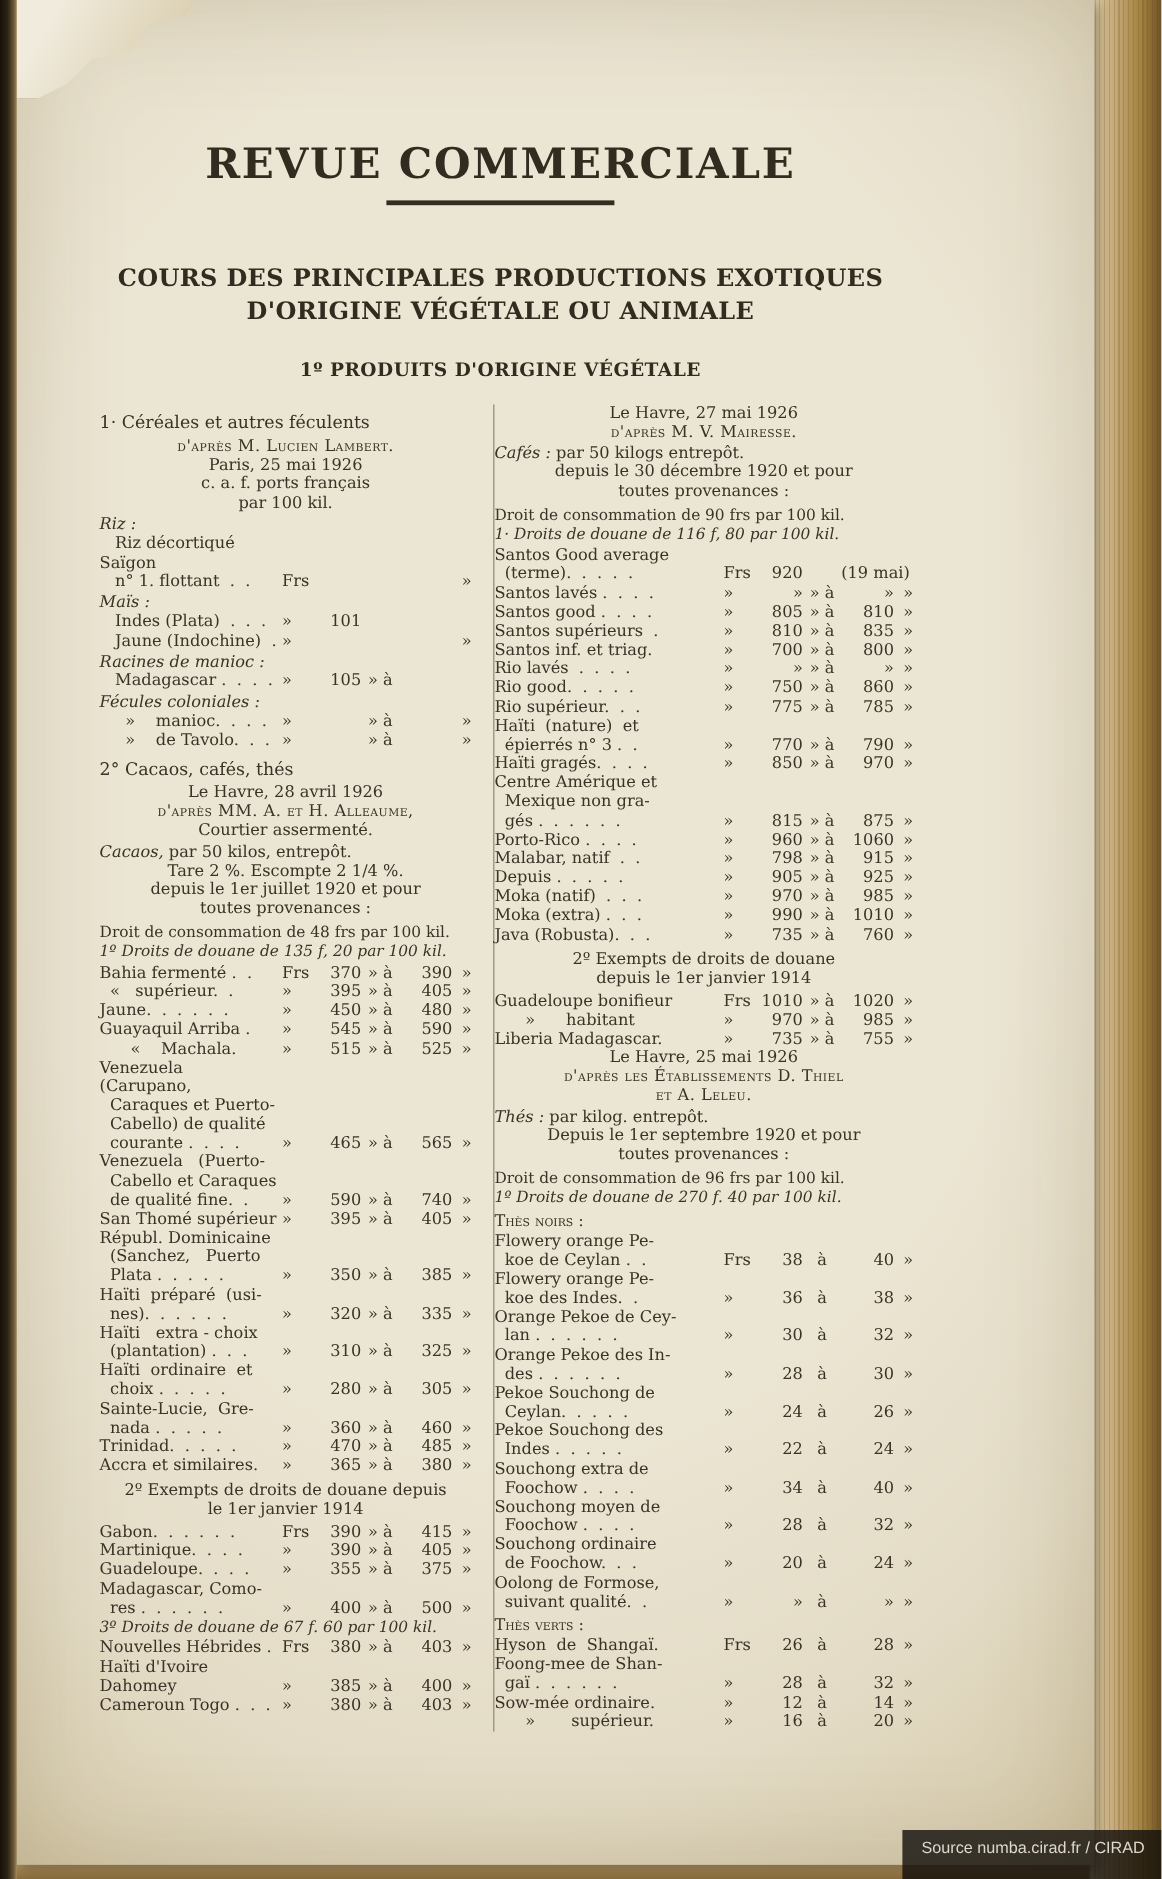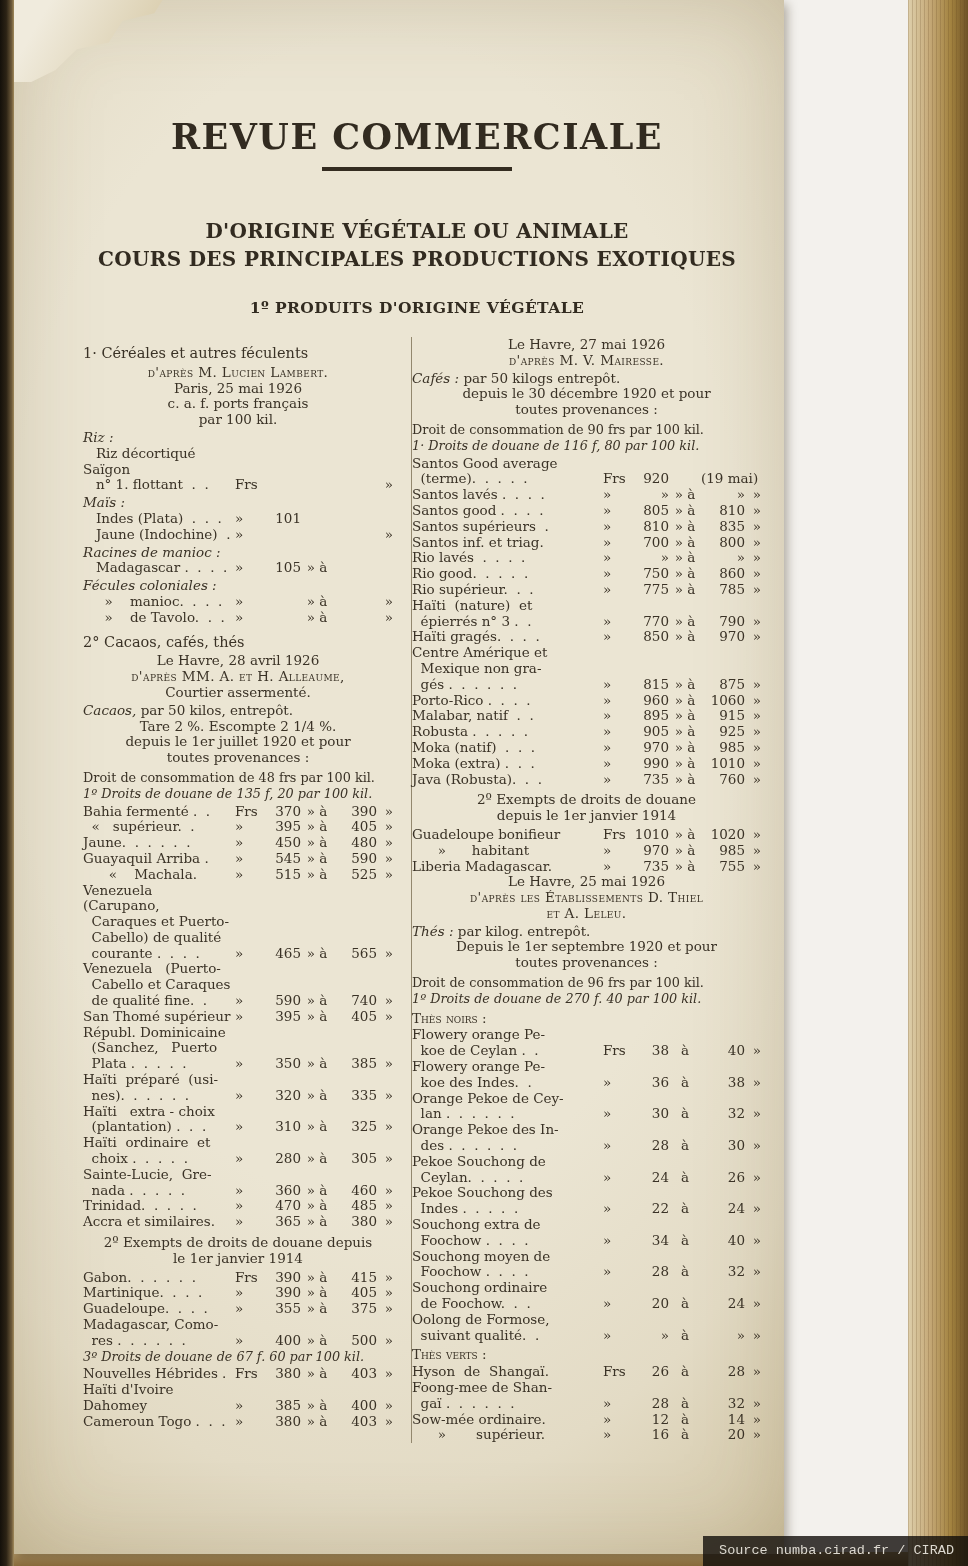--- a/index.html
+++ b/index.html
@@ -9,21 +9,21 @@
   .edge-right{position:absolute;top:0;right:0;width:60px;height:1566px;
     background:
       repeating-linear-gradient(90deg, rgba(92,62,26,0.20) 0 1px, rgba(0,0,0,0) 1px 4px),
       linear-gradient(90deg,#decfab 0%,#c6aa79 35%,#a2823f 72%,#6e5226 100%);}
   .edge-bottom{position:absolute;left:12px;bottom:0;width:900px;height:14px;
     background:linear-gradient(180deg,#b69b6b,#8a6c3c);}
   
   .spine{position:absolute;left:0;top:0;width:14px;height:1566px;
     background:linear-gradient(90deg,#14100a 0%,#2c2315 45%,#6b5839 82%,#a18a5c 100%);}
   
-  .paper{position:absolute;left:13px;top:0;width:771px;height:1554px;overflow:hidden;
+  .paper{position:absolute;left:13px;top:0;width:899px;height:1554px;overflow:hidden;
     background:radial-gradient(92% 72% at 47% 40%, #ebe5d3 52%, #e3dbc5 78%, #d3c7a7 100%);
     box-shadow:inset 0 0 90px rgba(110,85,40,0.22), 3px 4px 10px rgba(40,30,10,0.35);}
   
   .torn{position:absolute;left:0;top:-4px;width:152px;height:86px;
     background:linear-gradient(120deg,#f0ebdd 20%,#dbcfb0 80%);
     clip-path:polygon(0 0,100% 0,93% 20%,72% 29%,63% 54%,42% 62%,28% 86%,12% 100%,0 100%);
     box-shadow:2px 3px 6px rgba(60,45,20,0.35);}
   .masthead{padding-top:116px;margin-left:70px;width:668px;text-align:center;color:#322b20;}
   .title{font-size:35px;font-weight:bold;letter-spacing:1.5px;}
   .rule{width:190px;height:4px;background:#342c20;margin:10px auto 0;}
@@ -44,38 +44,38 @@
   .row-lead{margin-top:2px;}
   .row-lead i{font-style:italic;}
   .row-p{display:flex;align-items:flex-end;}
   .lab{flex:1 1 auto;min-width:0;white-space:pre-wrap;}
   .pc{flex:0 0 auto;white-space:nowrap;}
   .pc1{width:30px;text-align:left;padding-left:2px;}
   .pc2{width:36px;text-align:right;}
   .pc3{width:32px;text-align:center;}
   .pc4{width:44px;text-align:right;}
   .pc5{width:16px;text-align:right;}
-  .footer{position:absolute;right:0;bottom:0;height:30px;line-height:30px;padding:0 14px 0 16px;
+  .footer{position:absolute;right:0;bottom:0;height:30px;line-height:30px;padding:0 14px 11px 16px;
     background:rgba(17,14,10,0.80);color:#ddd9d0;
-    font-family:Liberation Mono, monospace;font-size:13.5px;}
+    font-family:Liberation Sans, sans-serif;font-size:13.5px;}
 </style>
 </head>
 <body>
 
 <div class="scene">
   <div class="edge-bottom"></div>
   <div class="edge-right"></div>
   <div class="paper">
     <div class="torn"></div>
     <div class="masthead">
       <div class="title">REVUE COMMERCIALE</div>
       <div class="rule"></div>
       <div class="headings">
+        <div>COURS DES PRINCIPALES PRODUCTIONS EXOTIQUES</div>
         <div>D'ORIGINE VÉGÉTALE OU ANIMALE</div>
-        <div>COURS DES PRINCIPALES PRODUCTIONS EXOTIQUES</div>
       </div>
       <div class="subheading">1º PRODUITS D'ORIGINE VÉGÉTALE</div>
     </div>
     <div class="content">
       <div class="col col-left">
           <div class="row row-h1">1· Céréales et autres féculents</div>
           <div class="row row-cap">d'après M. Lucien Lambert.</div>
           <div class="row row-c">Paris, 25 mai 1926</div>
           <div class="row row-c">c. a. f. ports français</div>
           <div class="row row-c">par 100 kil.</div>
@@ -438,27 +438,27 @@
             <span class="lab">Porto-Rico .  .  .  .</span>
             <span class="pc pc1">»</span>
             <span class="pc pc2">960</span>
             <span class="pc pc3">» à</span>
             <span class="pc pc4">1060</span>
             <span class="pc pc5">»</span>
           </div>
           <div class="row row-p">
             <span class="lab">Malabar, natif  .  .</span>
             <span class="pc pc1">»</span>
-            <span class="pc pc2">895</span>
+            <span class="pc pc2">798</span>
             <span class="pc pc3">» à</span>
             <span class="pc pc4">915</span>
             <span class="pc pc5">»</span>
           </div>
           <div class="row row-p">
-            <span class="lab">Robusta .  .  .  .  .</span>
+            <span class="lab">Depuis .  .  .  .  .</span>
             <span class="pc pc1">»</span>
             <span class="pc pc2">905</span>
             <span class="pc pc3">» à</span>
             <span class="pc pc4">925</span>
             <span class="pc pc5">»</span>
           </div>
           <div class="row row-p">
             <span class="lab">Moka (natif)  .  .  .</span>
             <span class="pc pc1">»</span>
             <span class="pc pc2">970</span>

